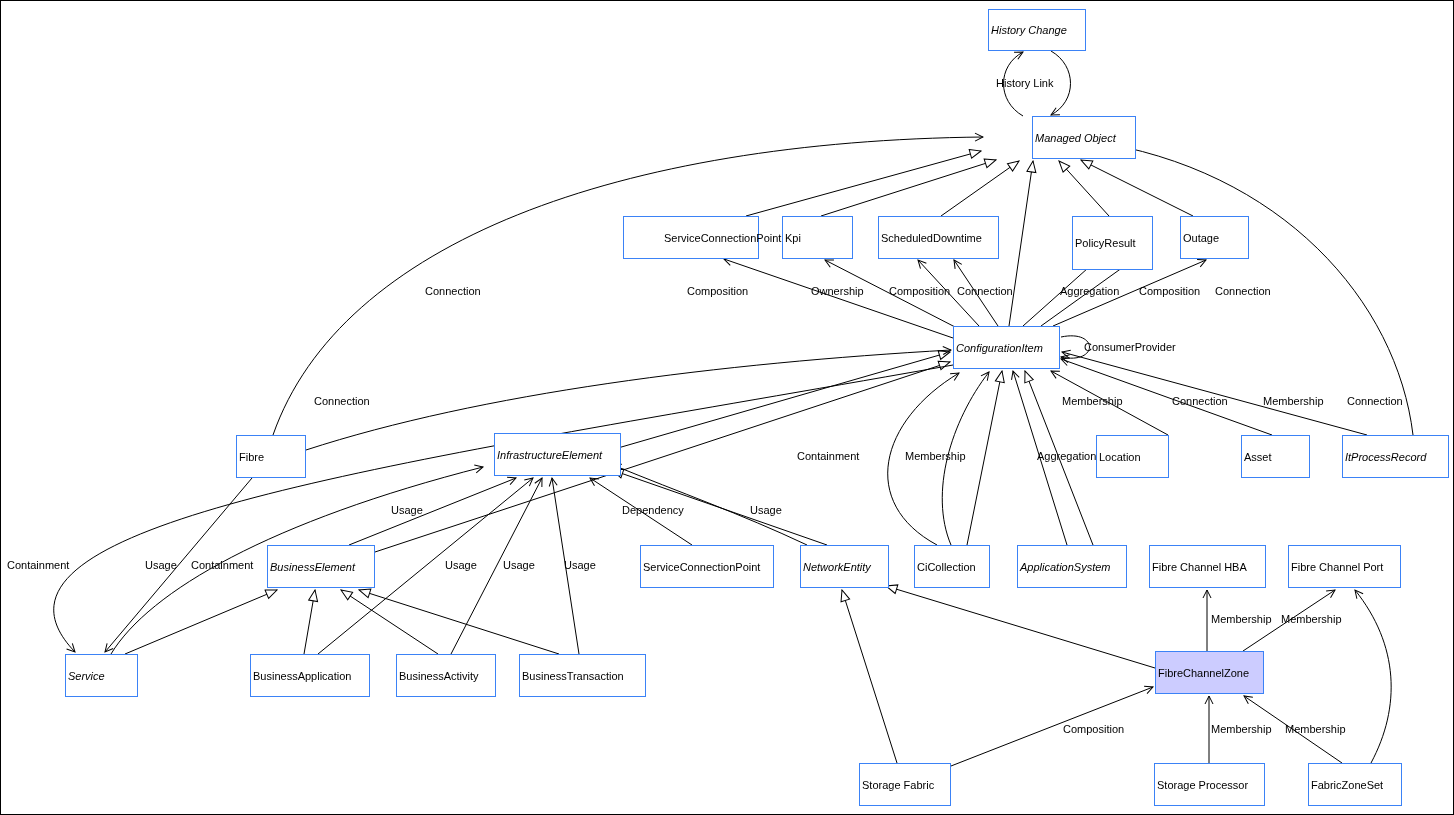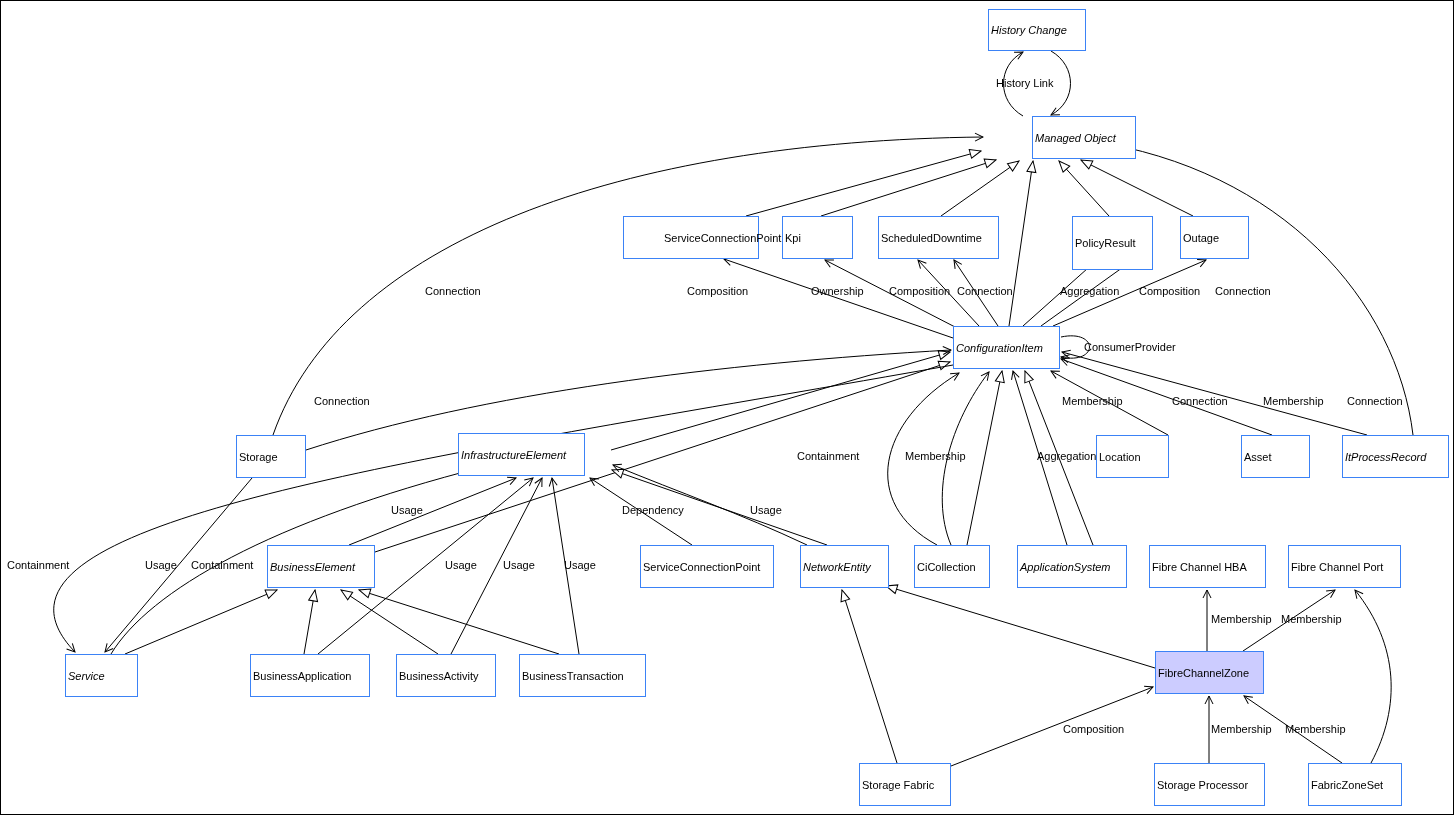--- a/index.html
+++ b/index.html
@@ -138,23 +138,23 @@
       <div class="node" style="left: 1071px; top: 215px; width: 81px; height: 54px;">
         <span>PolicyResult</span>
       </div>
       <div class="node" style="left: 1179px; top: 215px; width: 69px; height: 43px;">
         <span>Outage</span>
       </div>
       <div class="node italic" style="left: 952px; top: 325px; width: 107px; height: 43px;">
         <span>ConfigurationItem</span>
       </div>
       <div class="node" style="left: 235px; top: 434px; width: 70px; height: 43px;">
-        <span>Storage</span>
-      </div>
-      <div class="node italic" style="left: 457px; top: 432px; width: 127px; height: 43px;">
+        <span>Fibre</span>
+      </div>
+      <div class="node italic" style="left: 493px; top: 432px; width: 127px; height: 43px;">
         <span>InfrastructureElement</span>
       </div>
       <div class="node" style="left: 1095px; top: 434px; width: 73px; height: 43px;">
         <span>Location</span>
       </div>
       <div class="node" style="left: 1240px; top: 434px; width: 69px; height: 43px;">
         <span>Asset</span>
       </div>
       <div class="node italic" style="left: 1341px; top: 434px; width: 107px; height: 43px;">
         <span>ItProcessRecord</span>

